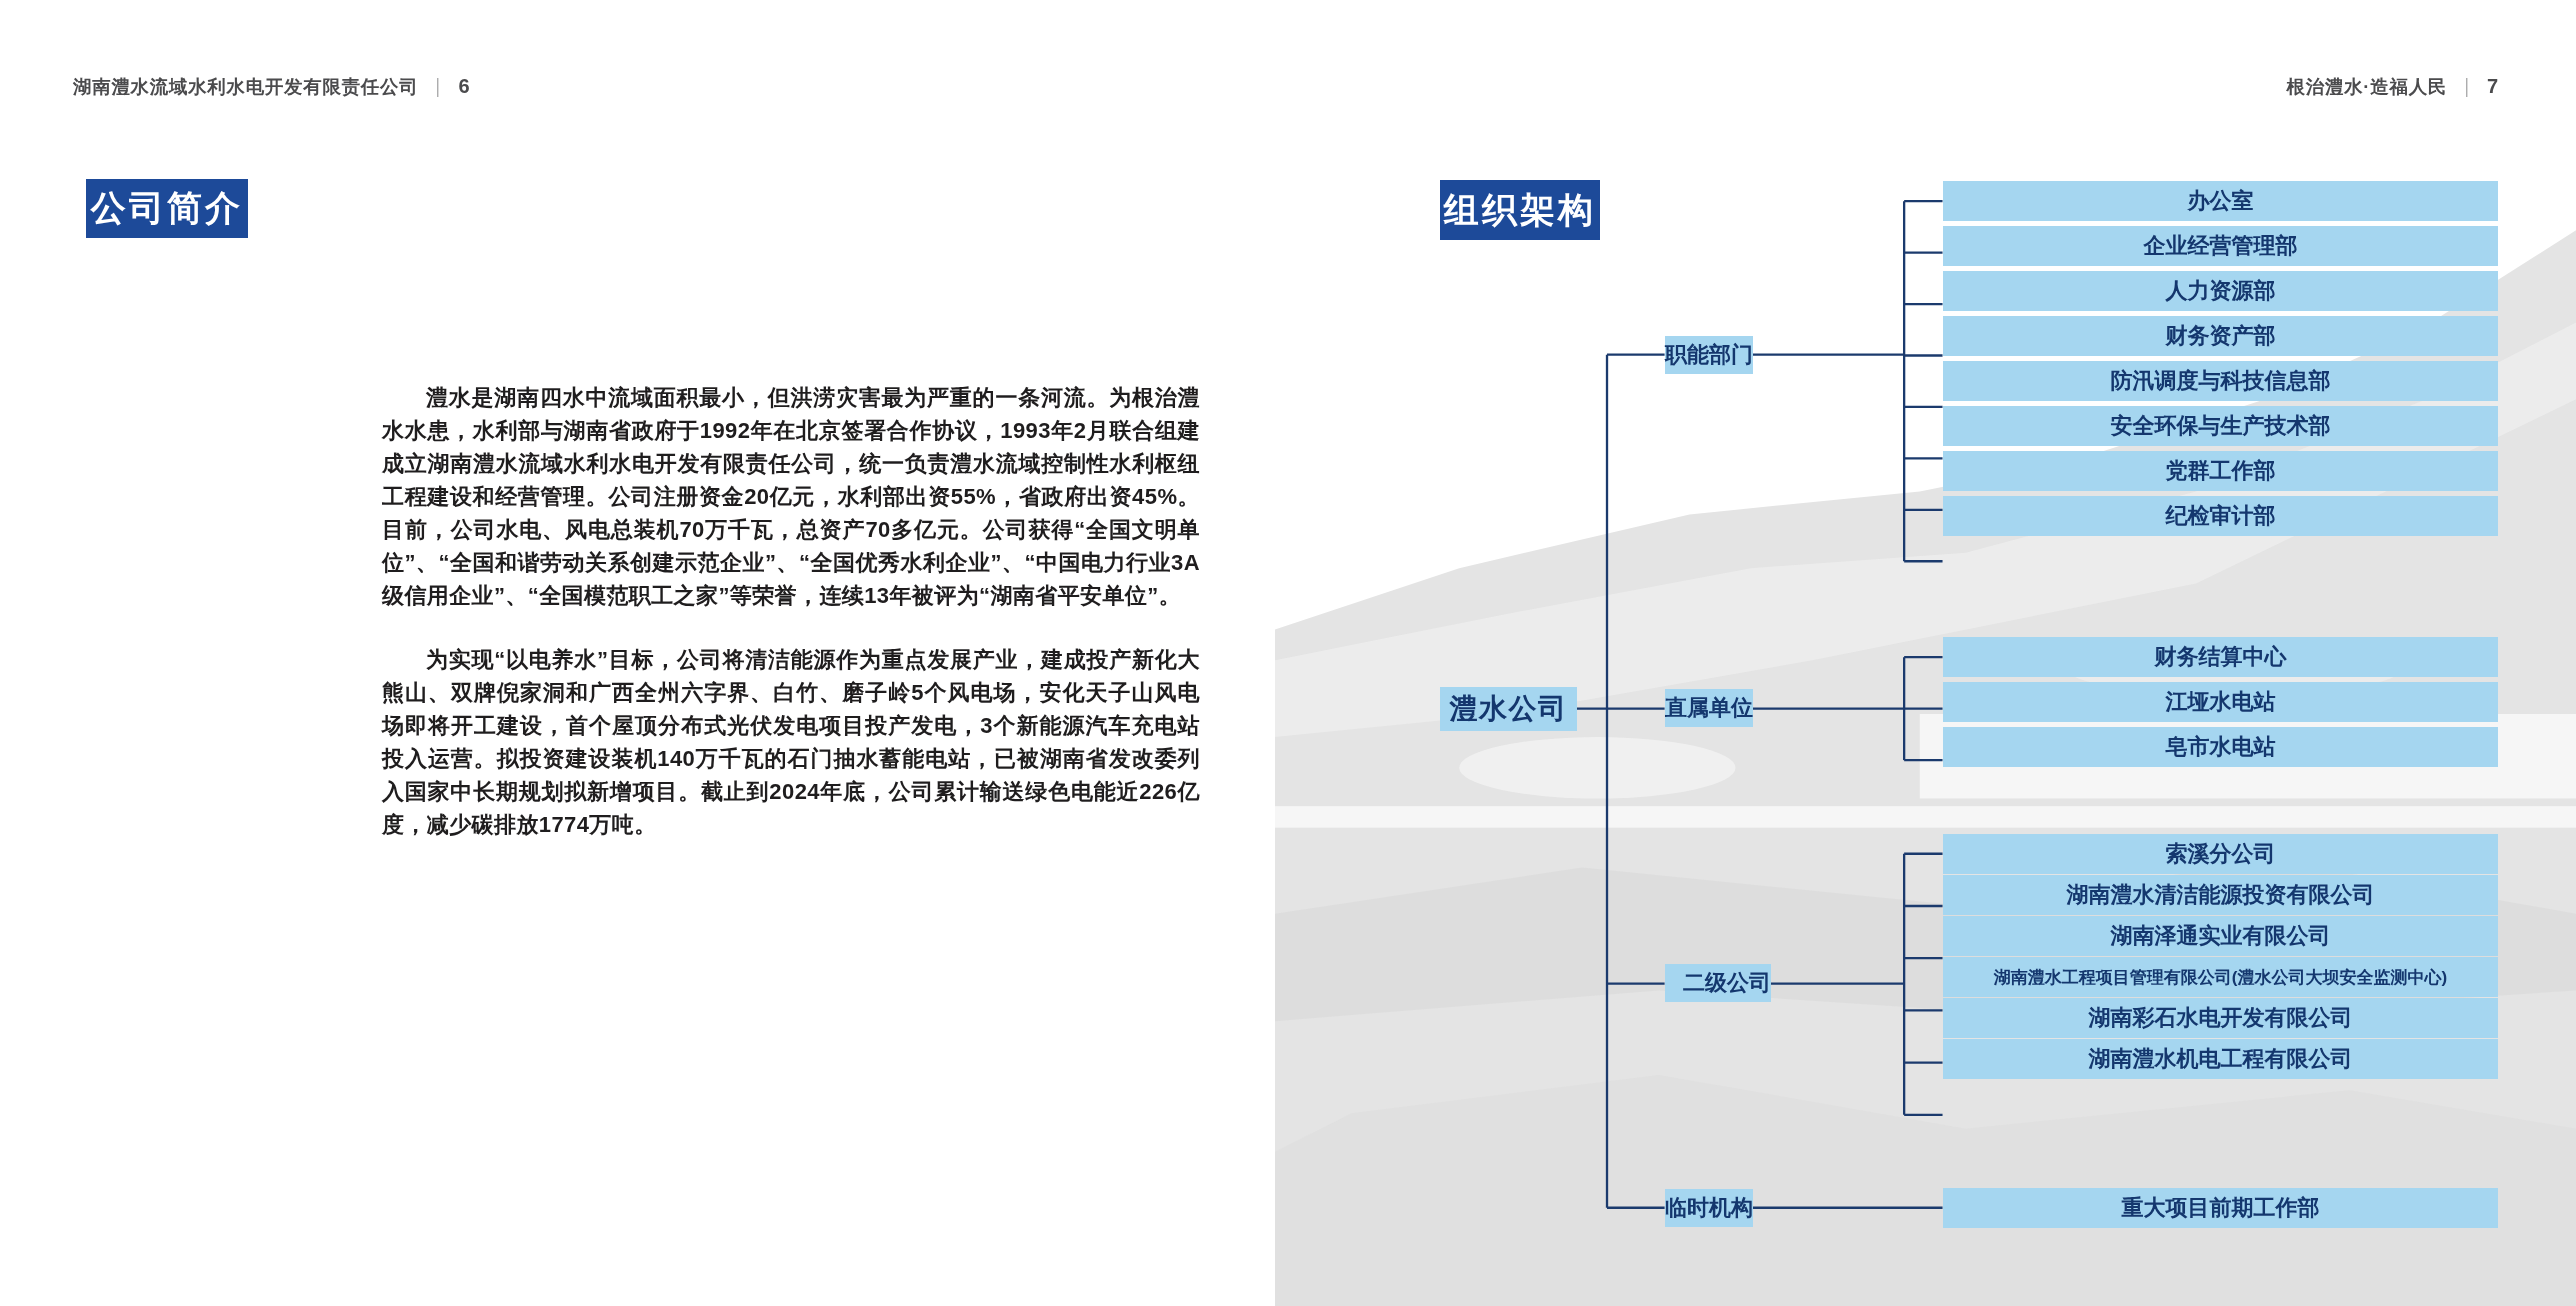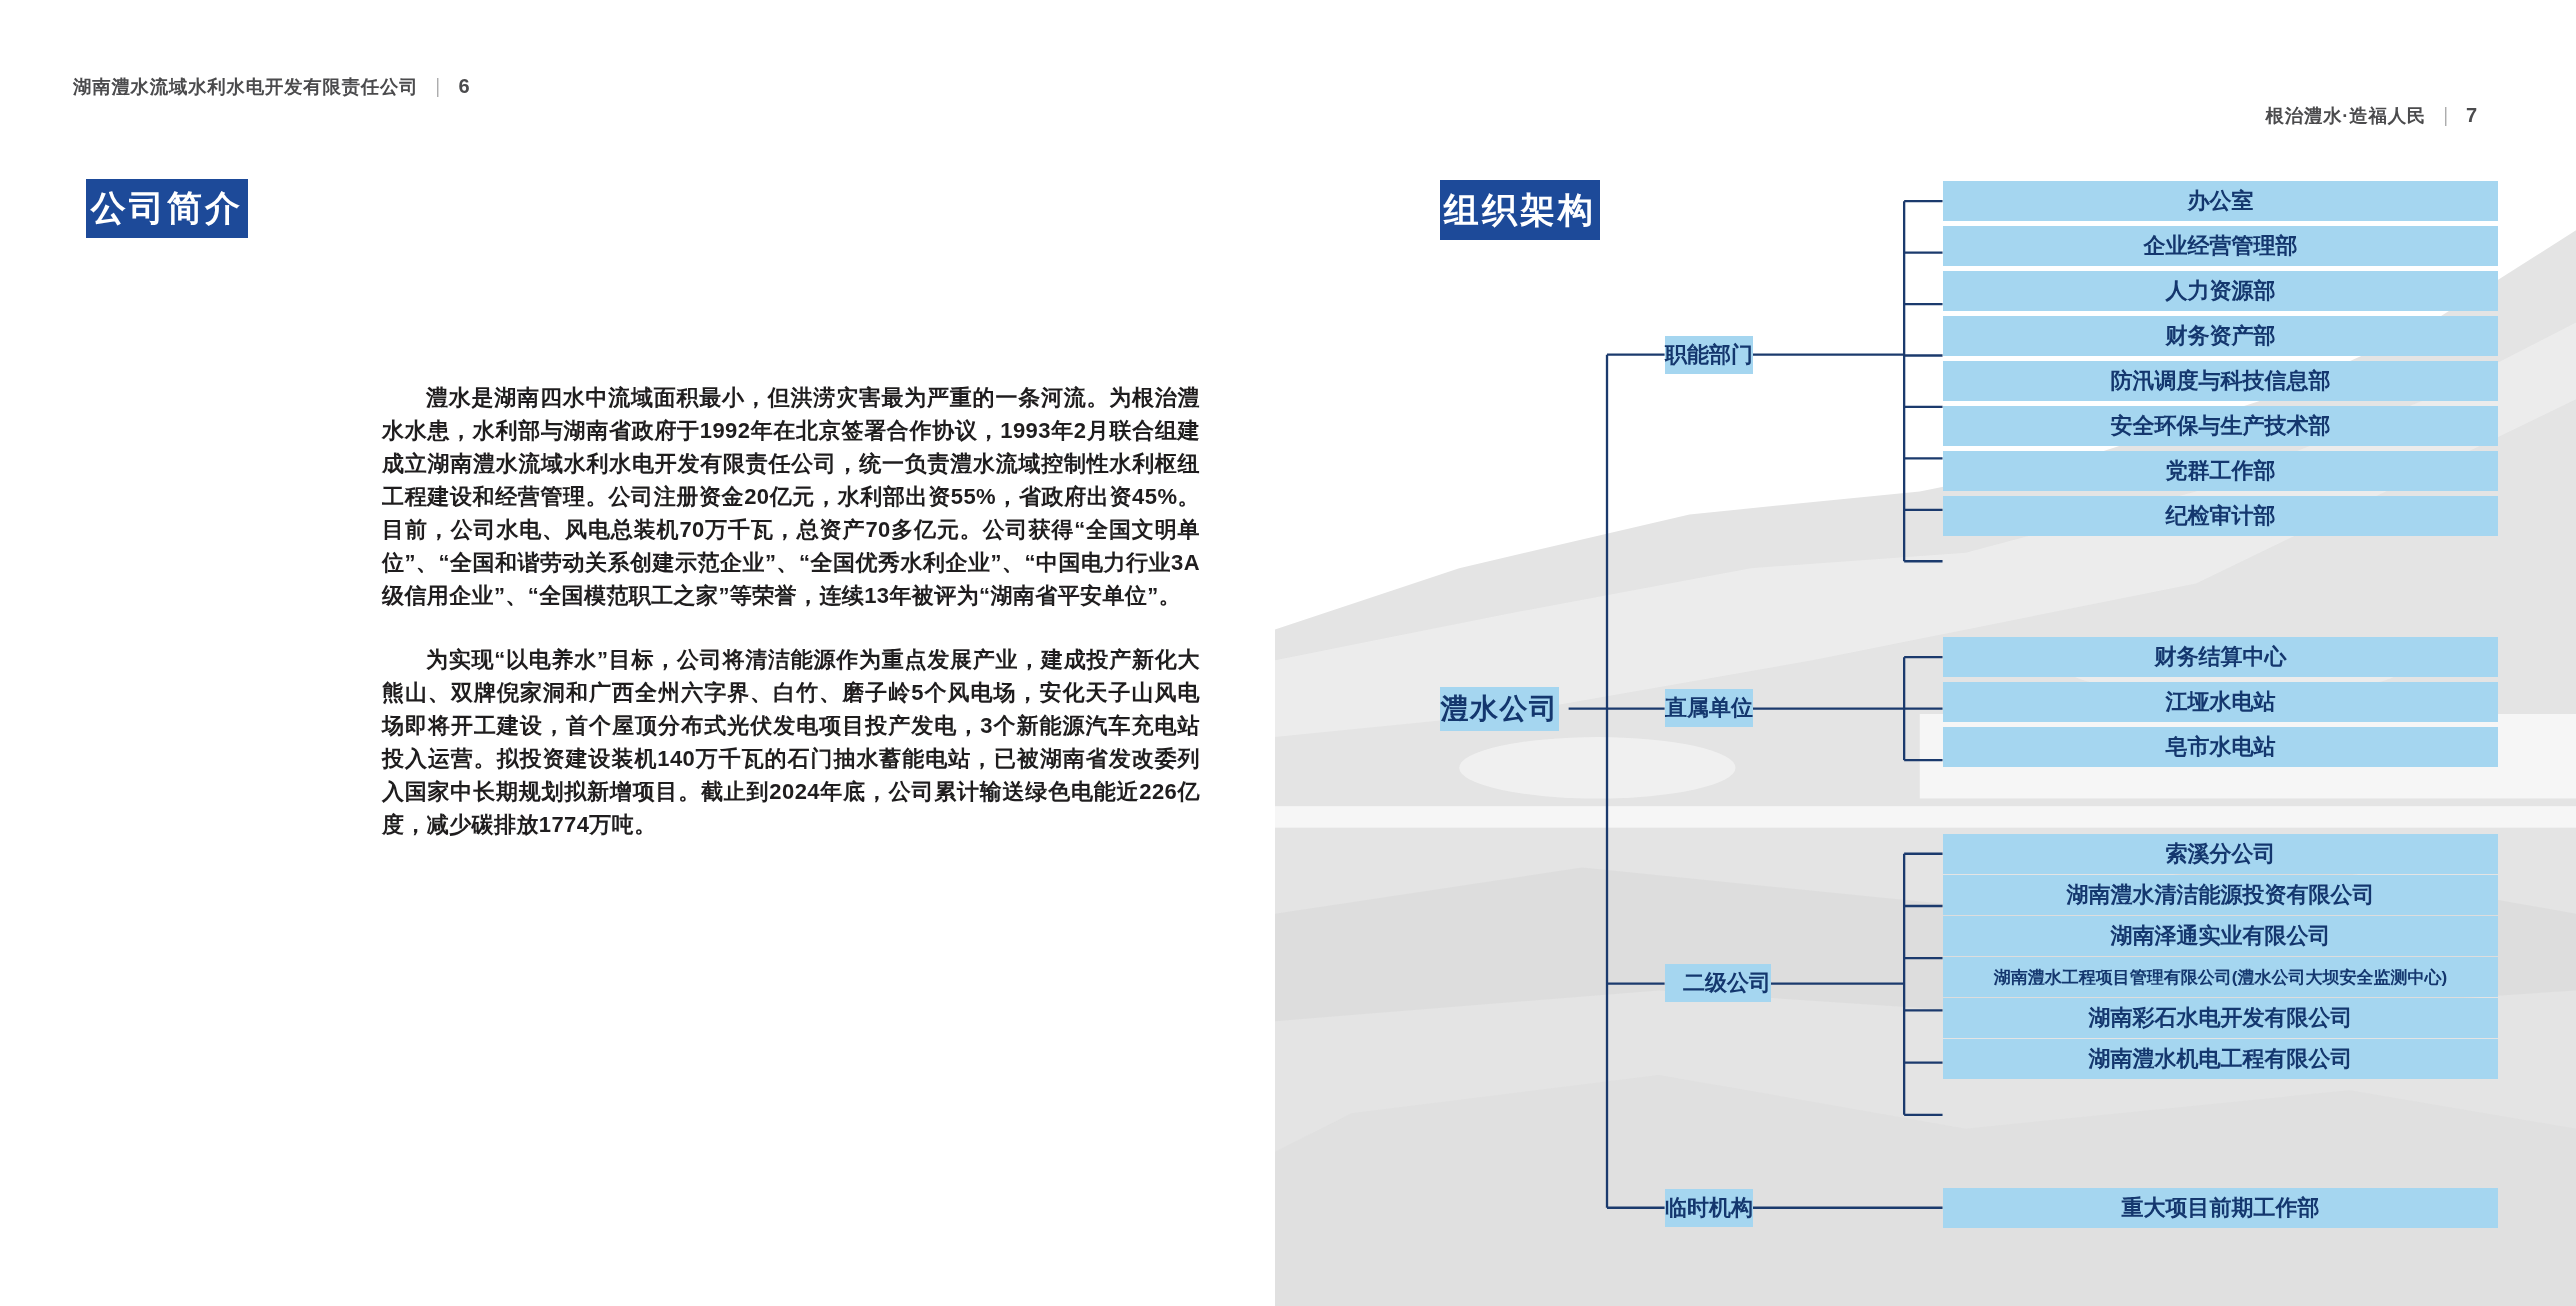--- a/index.html
+++ b/index.html
@@ -4,37 +4,37 @@
 <style>
   html,body{margin:0;padding:0;background:#ffffff;}
   #canvas{
     position:relative;width:2576px;height:1306px;background:#ffffff;overflow:hidden;
     font-family:"Liberation Sans",sans-serif;
   }
   
   .page-header{position:absolute;top:74px;display:flex;align-items:center;
     font-size:18.4px;font-weight:bold;color:#4b4b4d;letter-spacing:0.8px;}
   #header-left{left:73px;}
-  #header-right{right:98px;margin-top:29px;}
+  #header-right{right:77px;}
   .header-divider{color:#8a8a8c;font-weight:normal;margin:0 17px;font-size:20px;transform:scaleX(.6);}
   .header-pagenum{font-size:20px;}
   
   .section-title{position:absolute;background:#1d4a99;color:#ffffff;font-weight:bold;
     display:flex;align-items:center;justify-content:center;font-size:35px;letter-spacing:3.1px;}
   #title-company{left:86px;top:179px;width:162px;height:59px;}
   #title-org{left:1440px;top:180px;width:160px;height:60px;}
   
   #body-text{position:absolute;left:382px;top:381px;width:818px;color:#1f1d1e;}
   #body-text p{margin:0 0 31px 0;font-size:22px;line-height:33px;font-weight:600;
     text-align:justify;text-indent:2em;letter-spacing:0.4px;}
   
   #bg-photo{position:absolute;left:1275px;top:0;width:1301px;height:1306px;}
   
   #org-lines{position:absolute;left:0;top:0;width:2576px;height:1306px;pointer-events:none;}
-  .org-root{position:absolute;left:1440px;top:687px;width:119px;height:44px;background:#a5d6f0;
+  .org-root{position:absolute;left:1440px;top:687px;width:137px;height:44px;background:#a5d6f0;
     display:flex;align-items:center;justify-content:center;font-size:28px;font-weight:bold;color:#14376e;letter-spacing:1.5px;}
   .org-cat{position:absolute;left:1665px;width:88px;height:38px;background:#a5d6f0;
     display:flex;align-items:center;justify-content:center;font-size:22px;font-weight:bold;color:#14376e;}
   #cat-functional{top:336px;}
   #cat-direct{top:689px;}
   #cat-secondary{top:964px;padding-left:18px;}
   #cat-temporary{top:1189px;}
   .org-group{position:absolute;left:1943px;width:555px;display:flex;flex-direction:column;gap:5px;}
   #group-functional{top:181px;}
   #group-direct{top:637px;}

